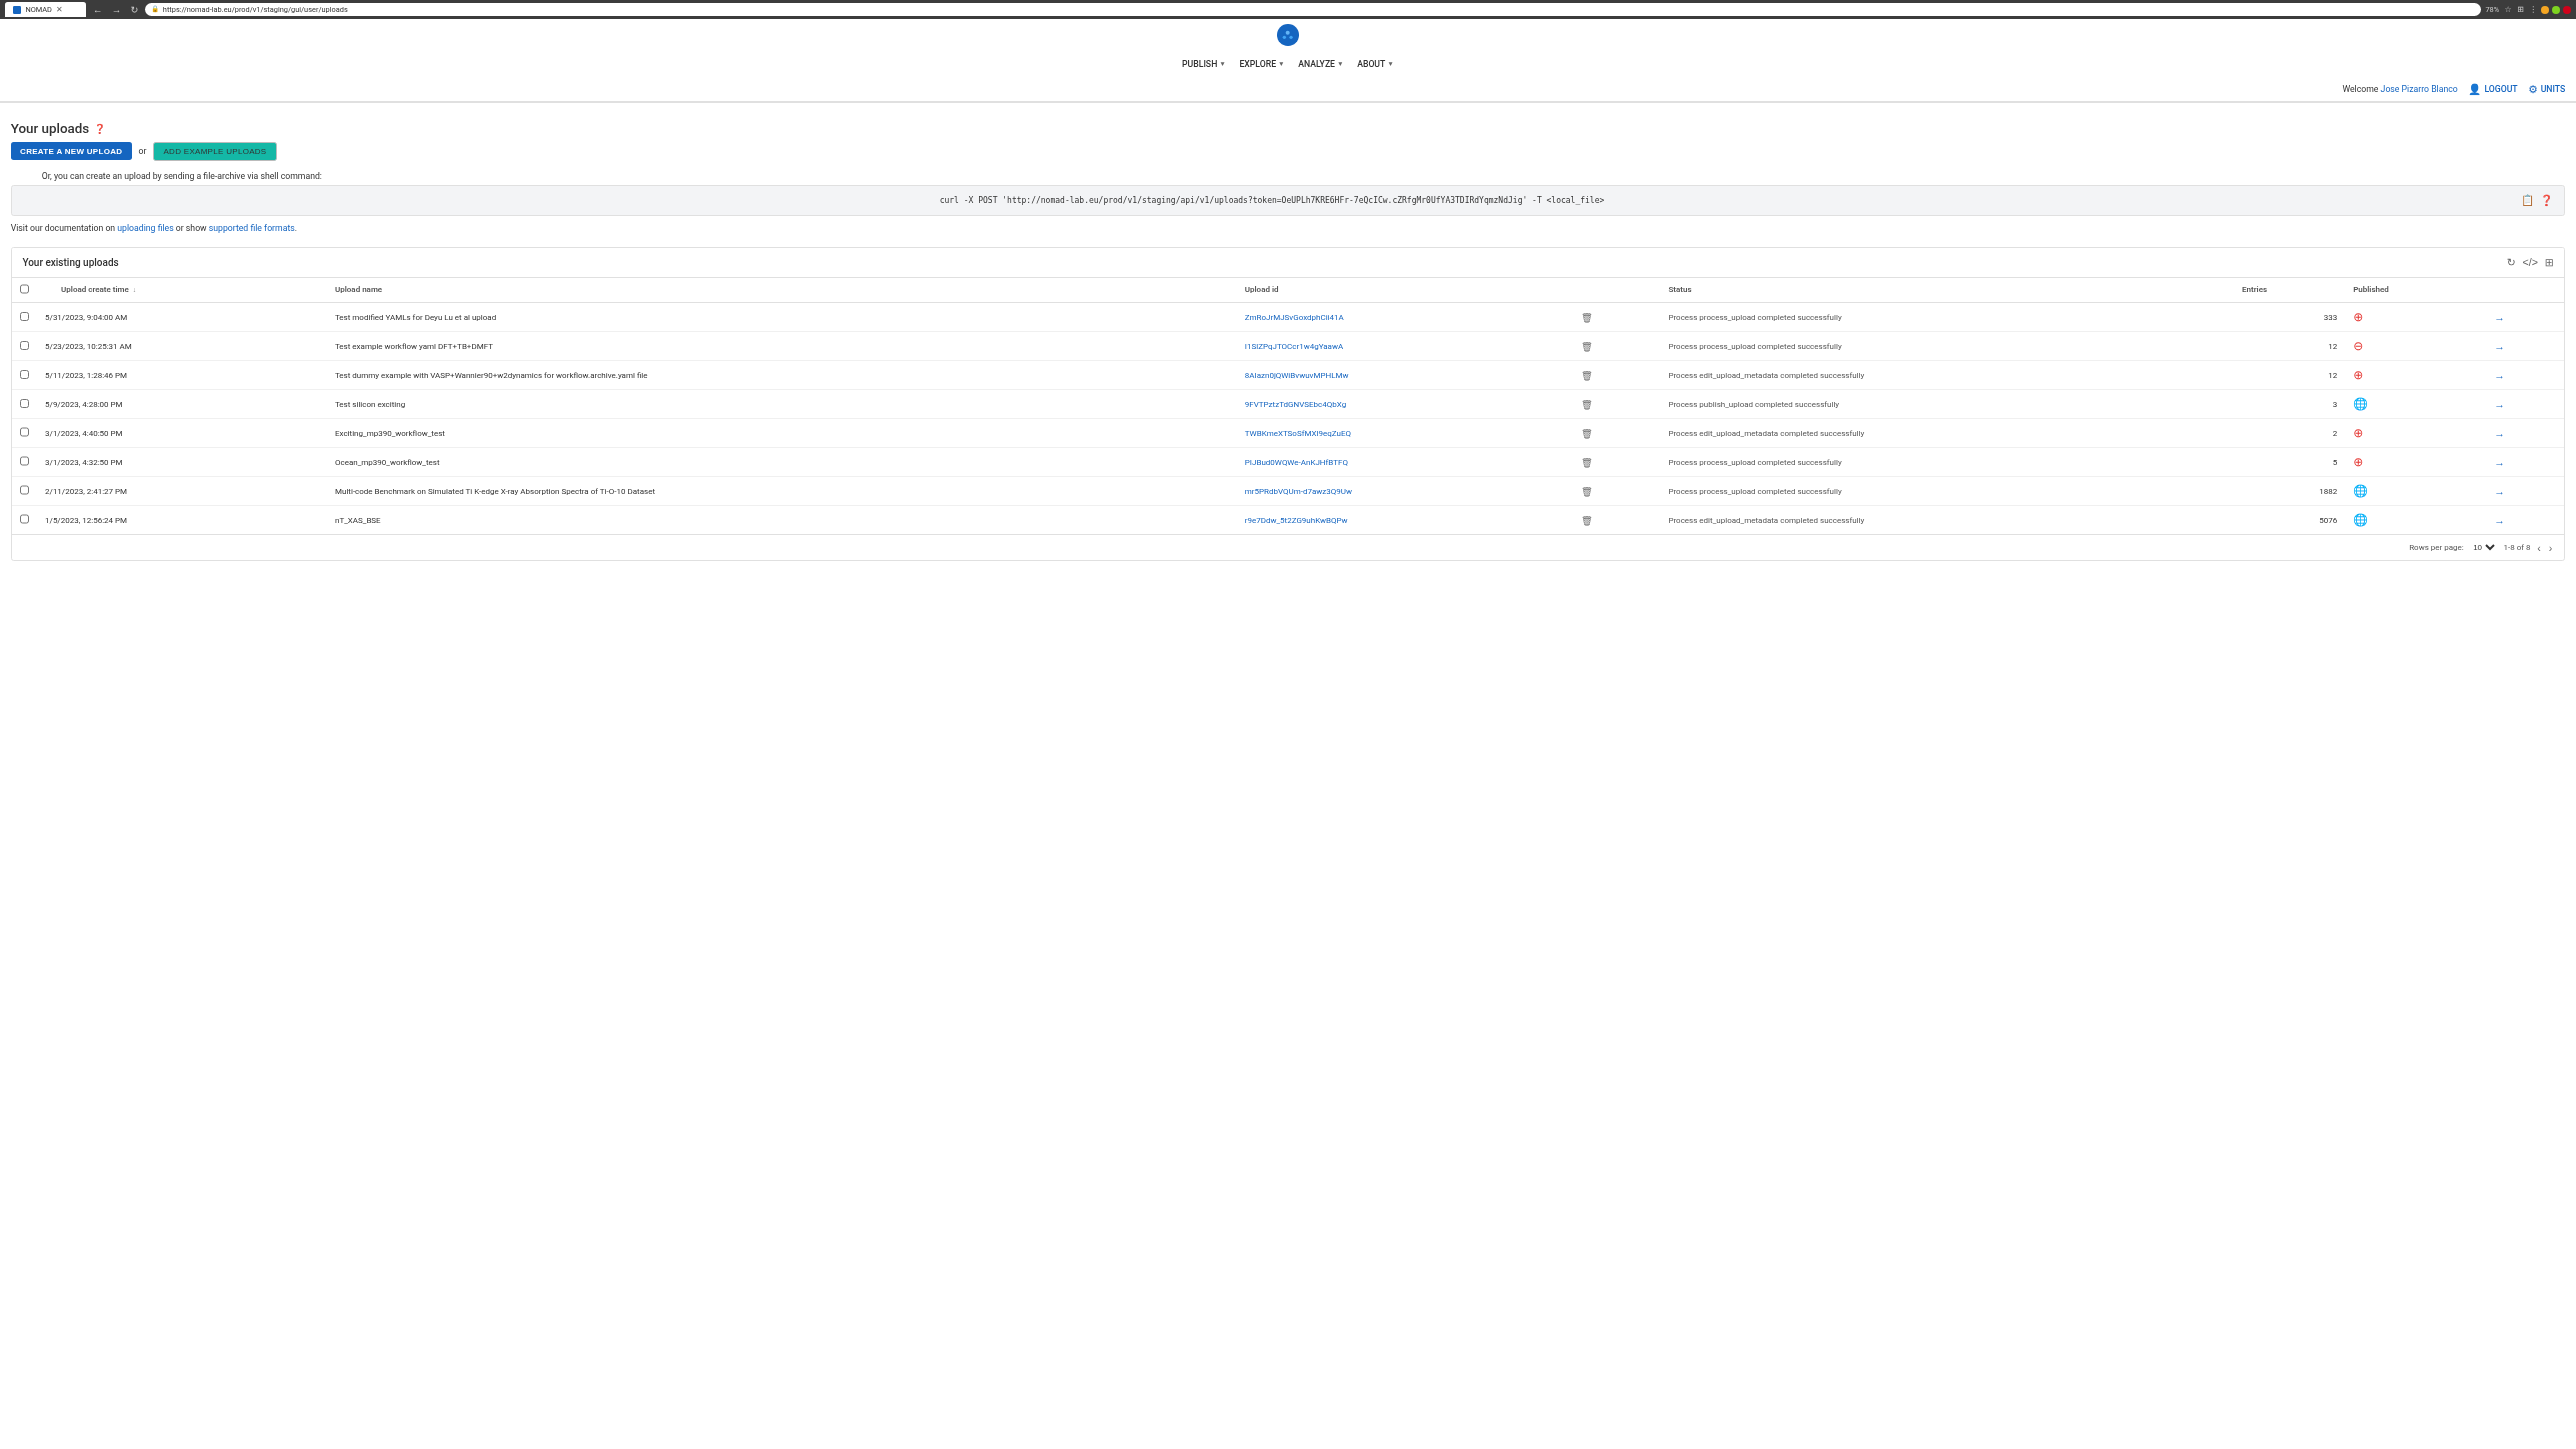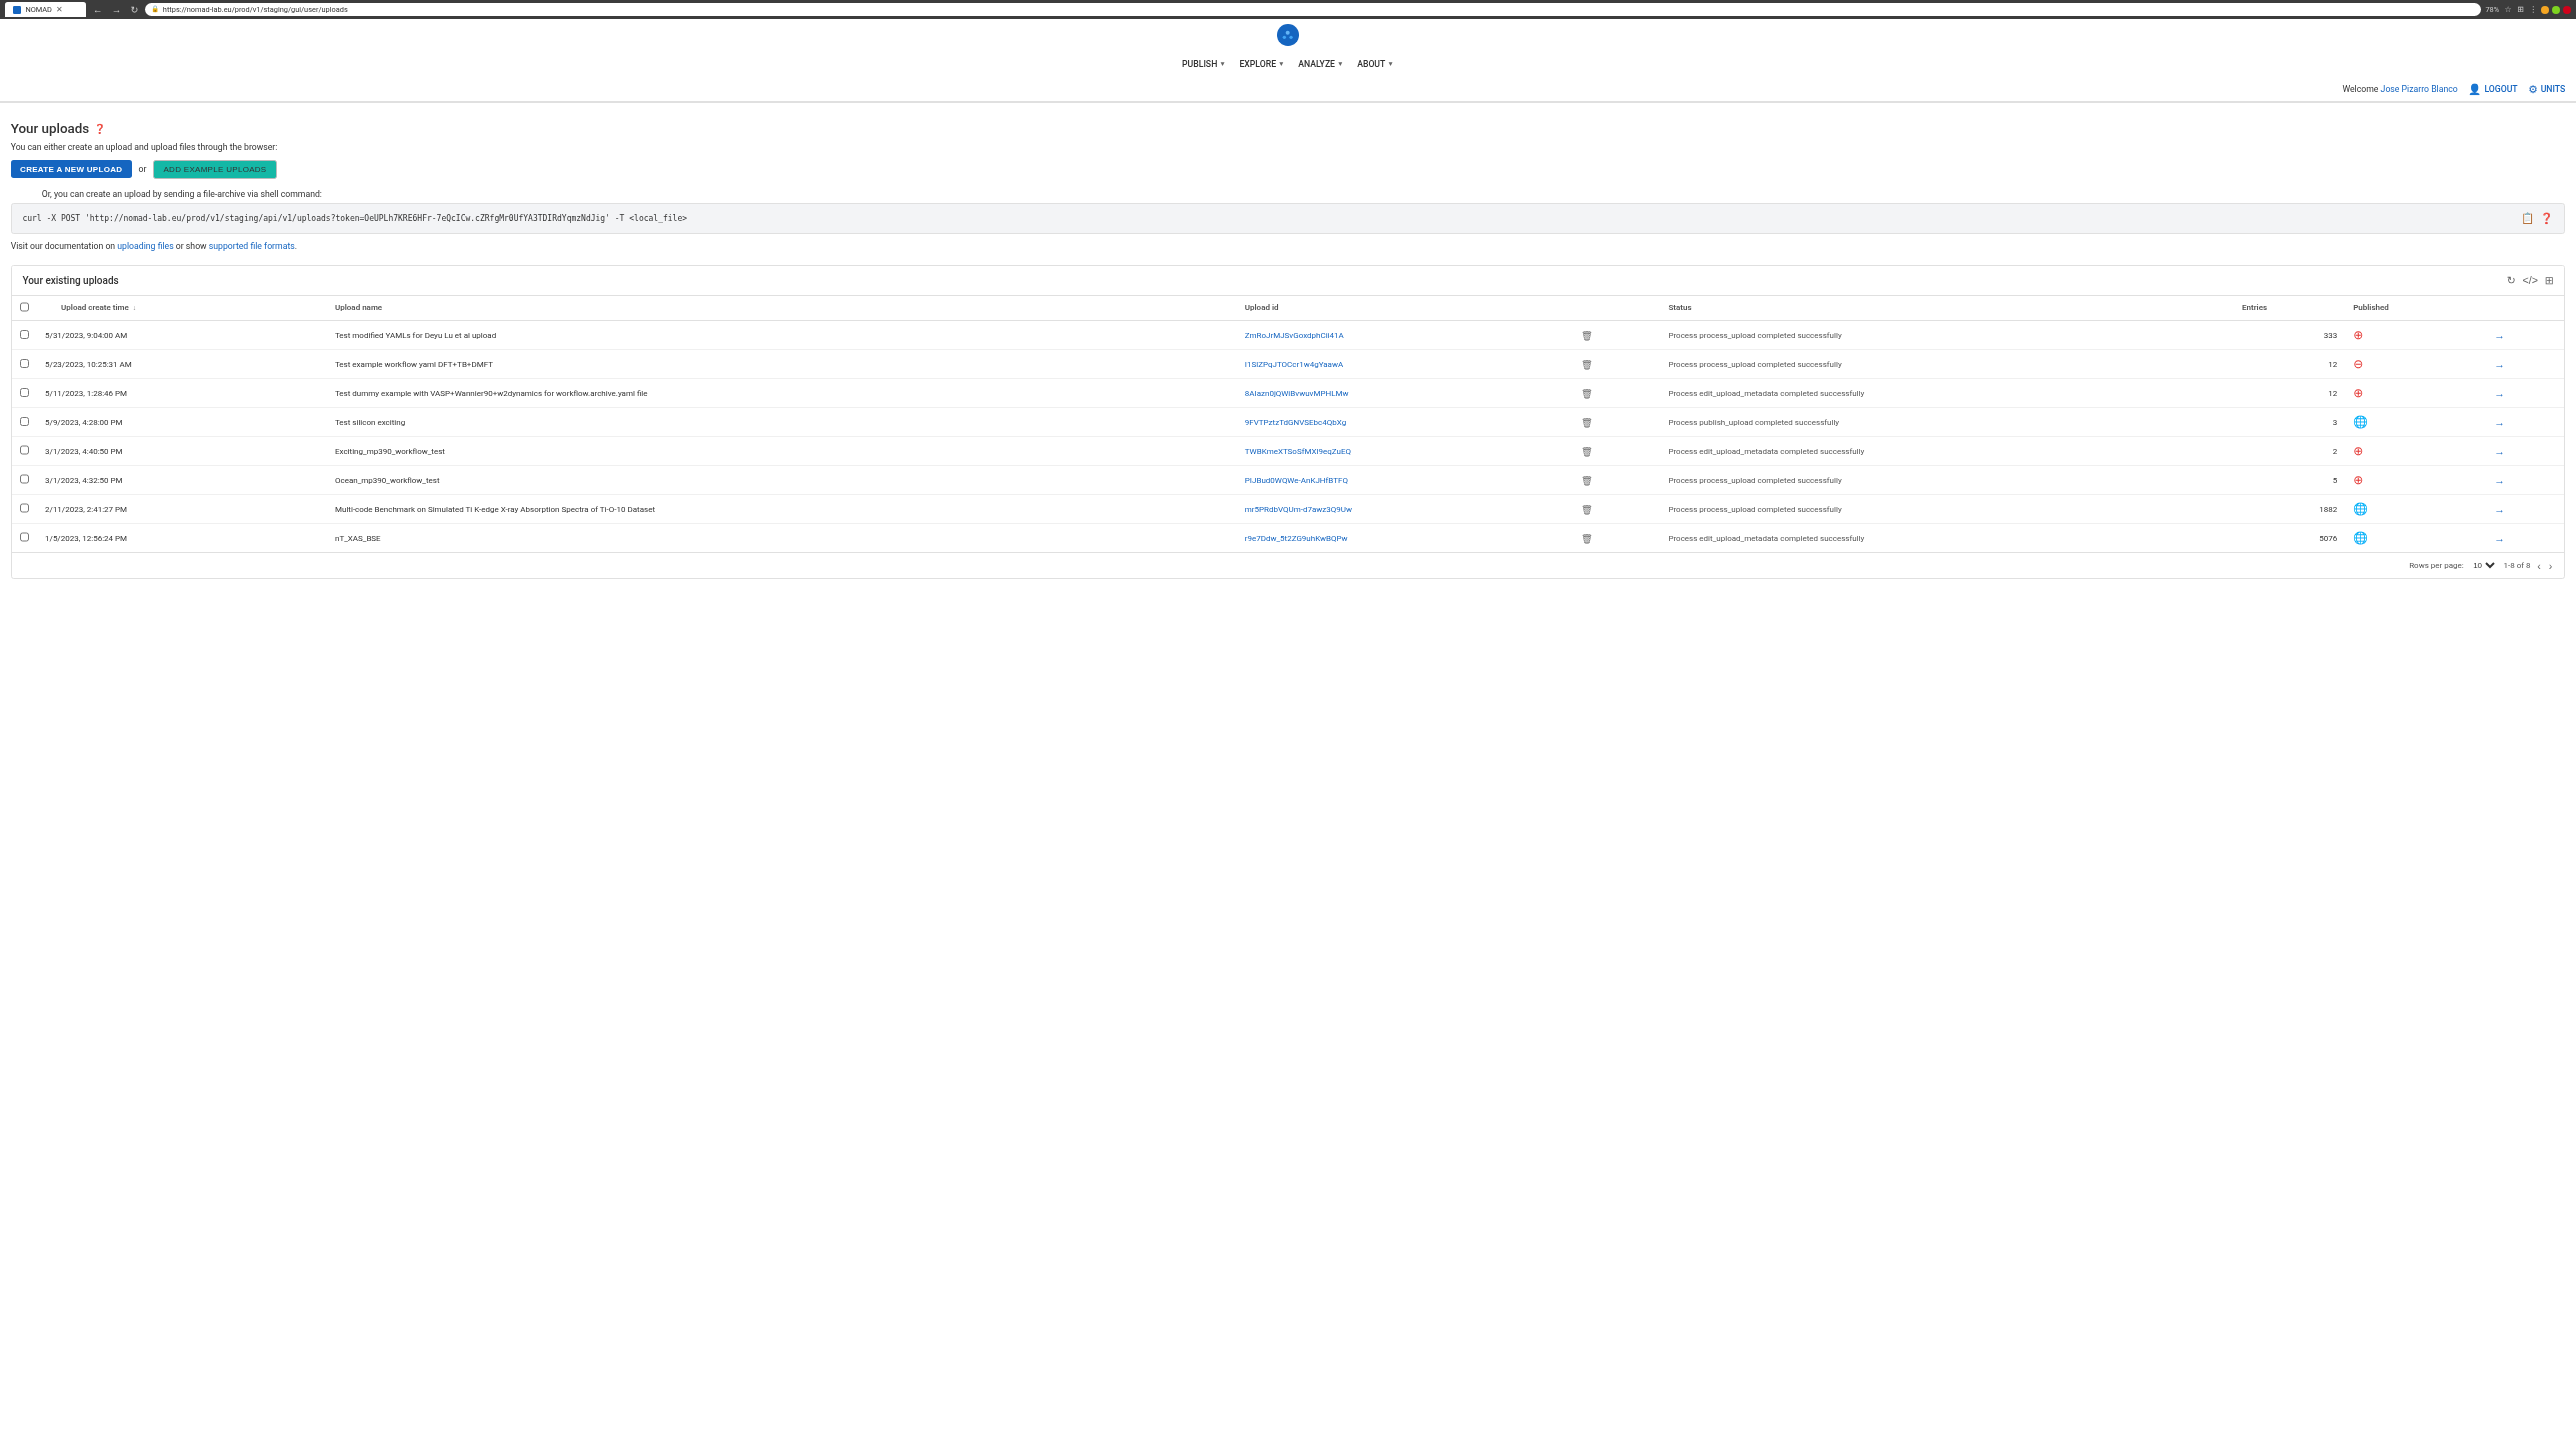--- a/index.html
+++ b/index.html
@@ -39,21 +39,21 @@
 
     
     .content { padding: 0 10.7px 10.7px; }
     .description { font-size: 8.7px; color: #333; margin-bottom: 8px; }
     .btn-row { display: flex; align-items: center; gap: 6.7px; margin-bottom: 10.7px; }
     .btn-primary { background: #1565c0; color: #fff; border: none; padding: 4.7px 9.4px; border-radius: 2.7px; font-size: 8px; font-weight: 600; cursor: pointer; text-transform: uppercase; letter-spacing: 0.3px; }
     .btn-secondary { background: #14b8a6; color: #333; border: 0.7px solid #bbb; padding: 4px 9.4px; border-radius: 2.7px; font-size: 8px; font-weight: 500; cursor: pointer; text-transform: uppercase; letter-spacing: 0.3px; }
     .or-text { font-size: 8.7px; color: #333; }
     .shell-desc { font-size: 8.7px; color: #333; margin-bottom: 4px; padding-left: 31px; }
     .code-block { background: #f3f4f6; border: 0.7px solid #e0e0e0; border-radius: 2.7px; padding: 8px 10.7px; font-family: monospace; font-size: 8px; color: #333; display: flex; align-items: center; justify-content: space-between; margin-bottom: 6.7px; }
-    .code-text { flex: 1; overflow: hidden; white-space: nowrap; text-overflow: ellipsis; }
+    .code-text { flex: 1; overflow: hidden; white-space: nowrap; text-overflow: ellipsis; text-align: center; }
     .code-actions { display: flex; gap: 5.4px; align-items: center; }
     .code-action-btn { background: none; border: none; cursor: pointer; color: #666; font-size: 10.7px; }
     .doc-text { font-size: 8.7px; color: #333; margin-bottom: 13.4px; }
     .doc-link { color: #1565c0; text-decoration: none; }
 
     
     .table-section { border: 0.7px solid #e0e0e0; border-radius: 2.7px; overflow: hidden; }
     .table-header { display: flex; align-items: center; justify-content: space-between; padding: 8px 10.7px; background: #fff; border-bottom: 0.7px solid #e0e0e0; }
     .table-title { font-size: 10px; font-weight: 500; color: #333; }
     .table-actions { display: flex; gap: 6.7px; align-items: center; }
@@ -165,21 +165,20 @@
 </div>
 
 <div class="divider"></div>
 
 <div class="page-title-bar">
   <h1 class="page-title">Your uploads</h1>
   <span class="help-icon">❓</span>
 </div>
 
 <div class="content">
-  <p class="description">You can either create an upload and upload files through the browser:</p>
 
   <div class="btn-row">
     <button class="btn-primary">CREATE A NEW UPLOAD</button>
     <span class="or-text">or</span>
     <button class="btn-secondary">ADD EXAMPLE UPLOADS</button>
   </div>
 
   <p class="shell-desc">Or, you can create an upload by sending a file-archive via shell command:</p>
 
   <div class="code-block">

